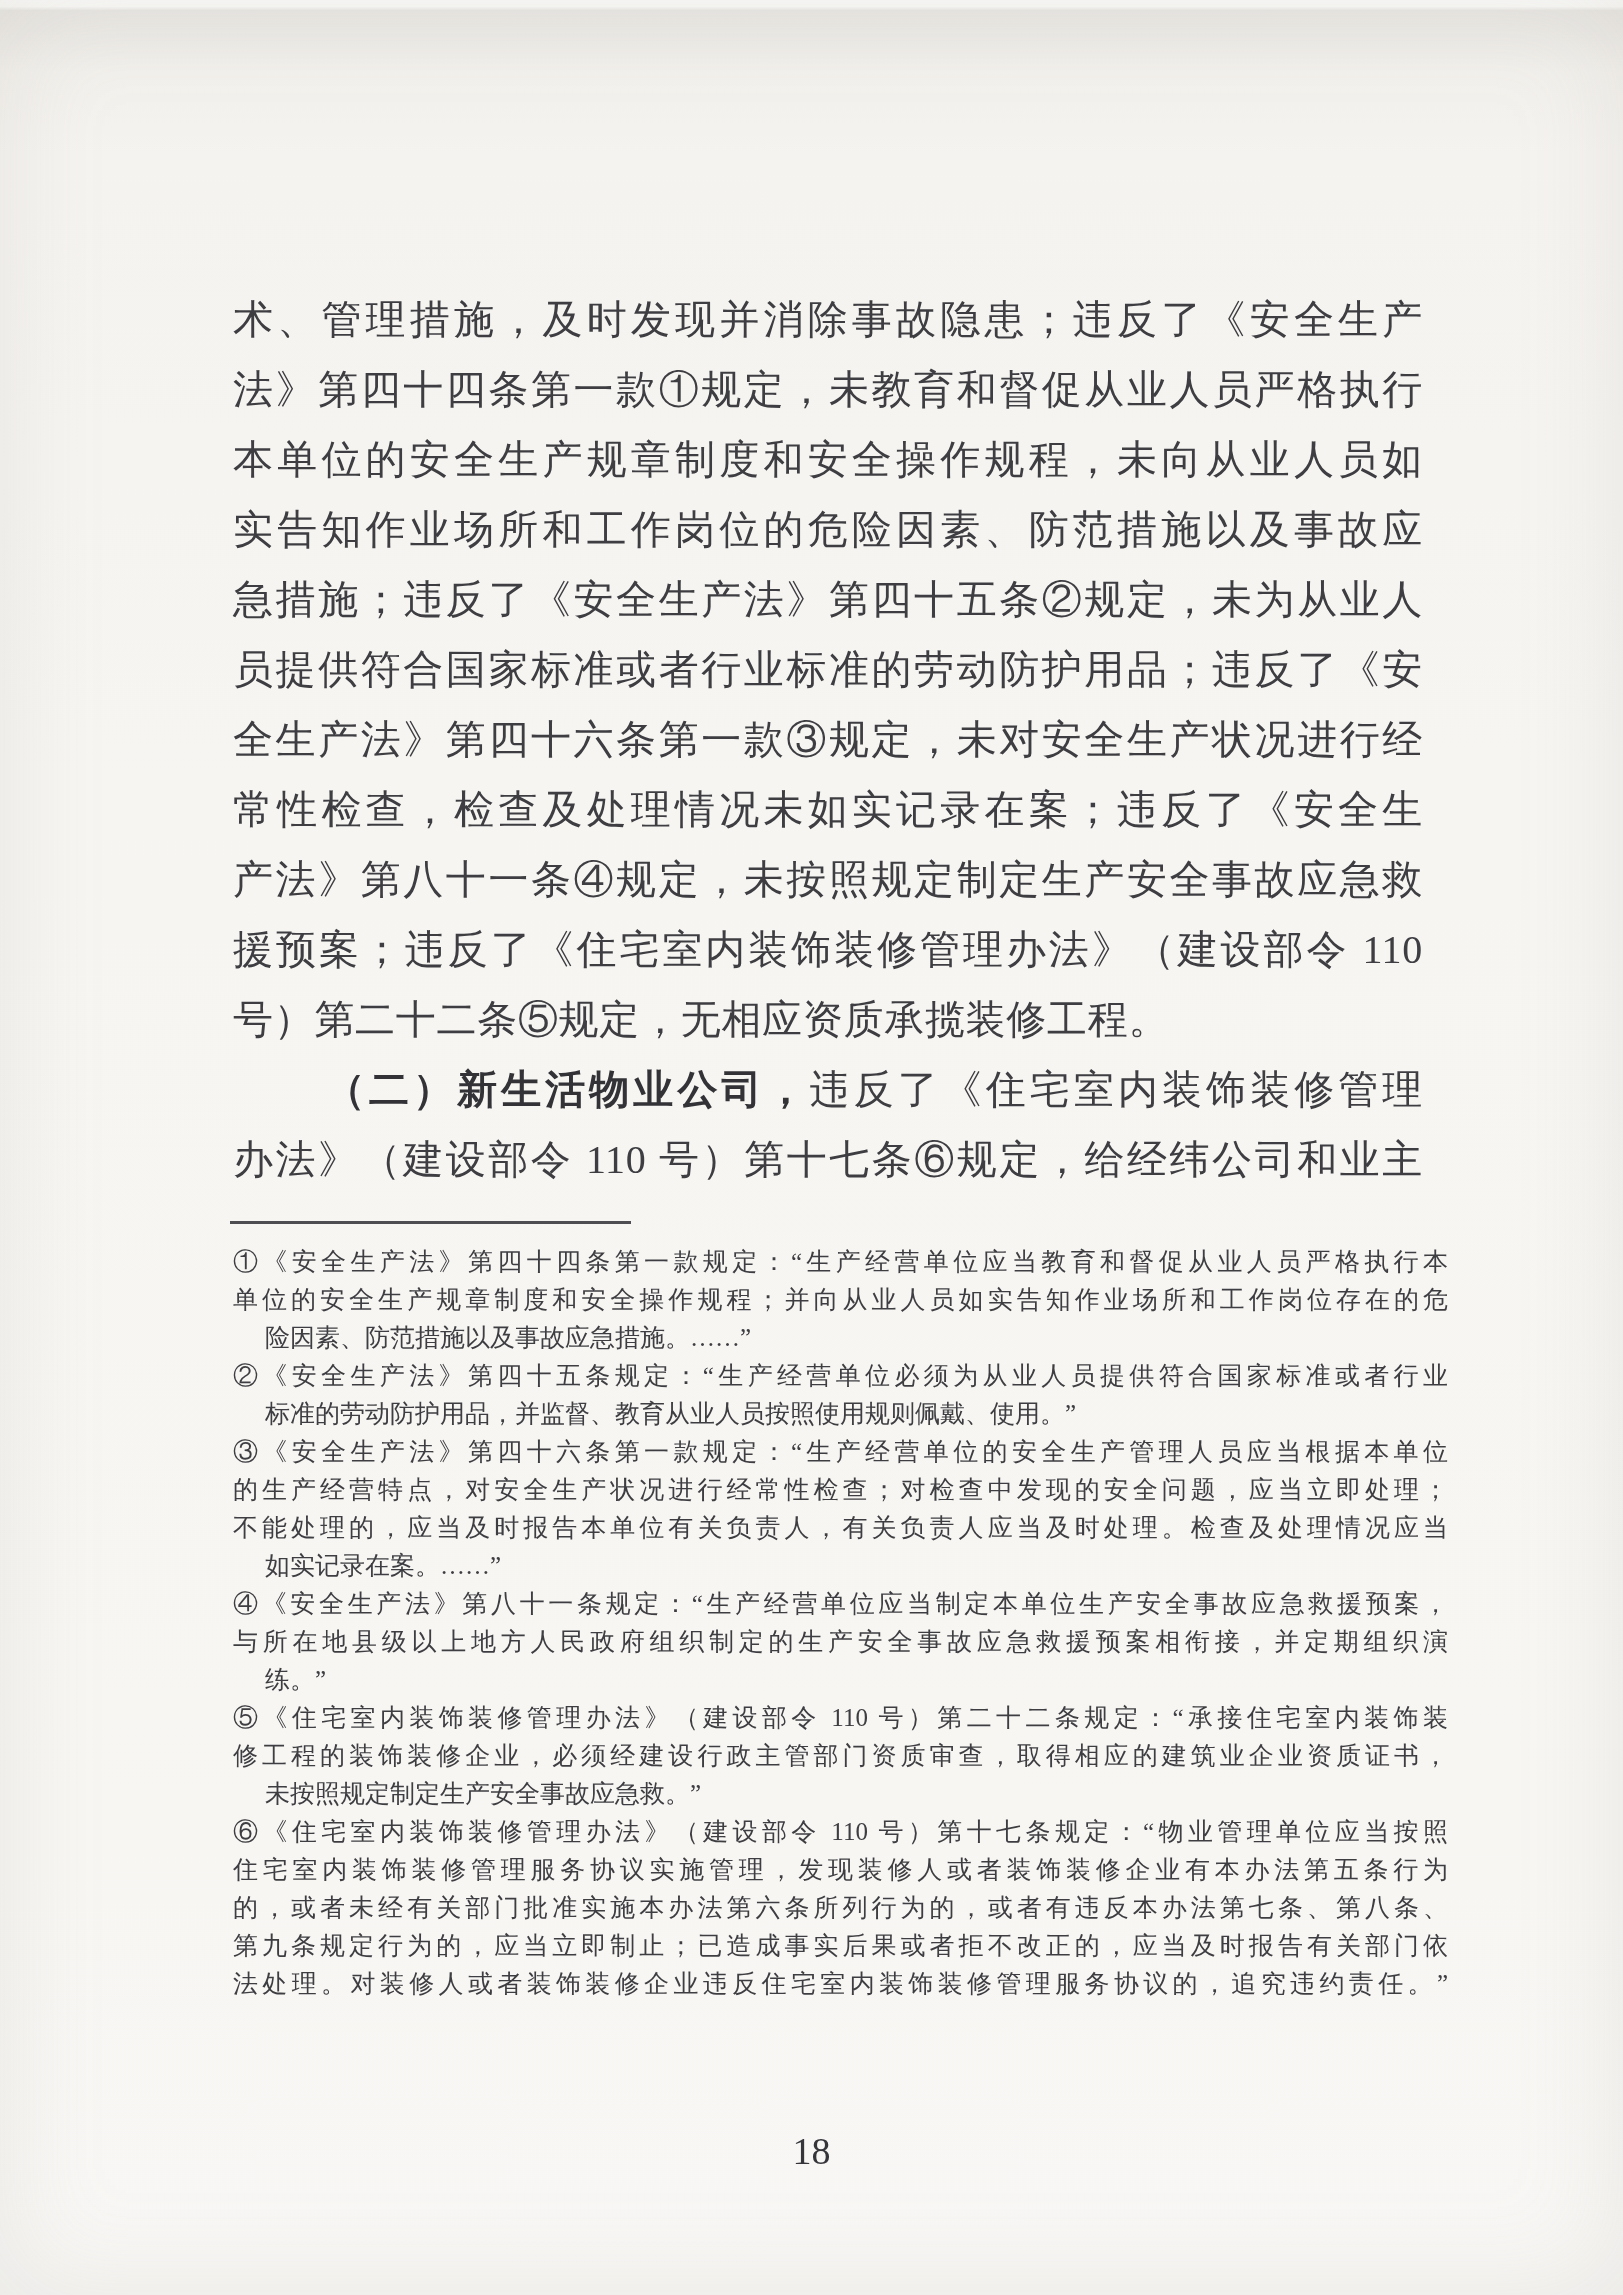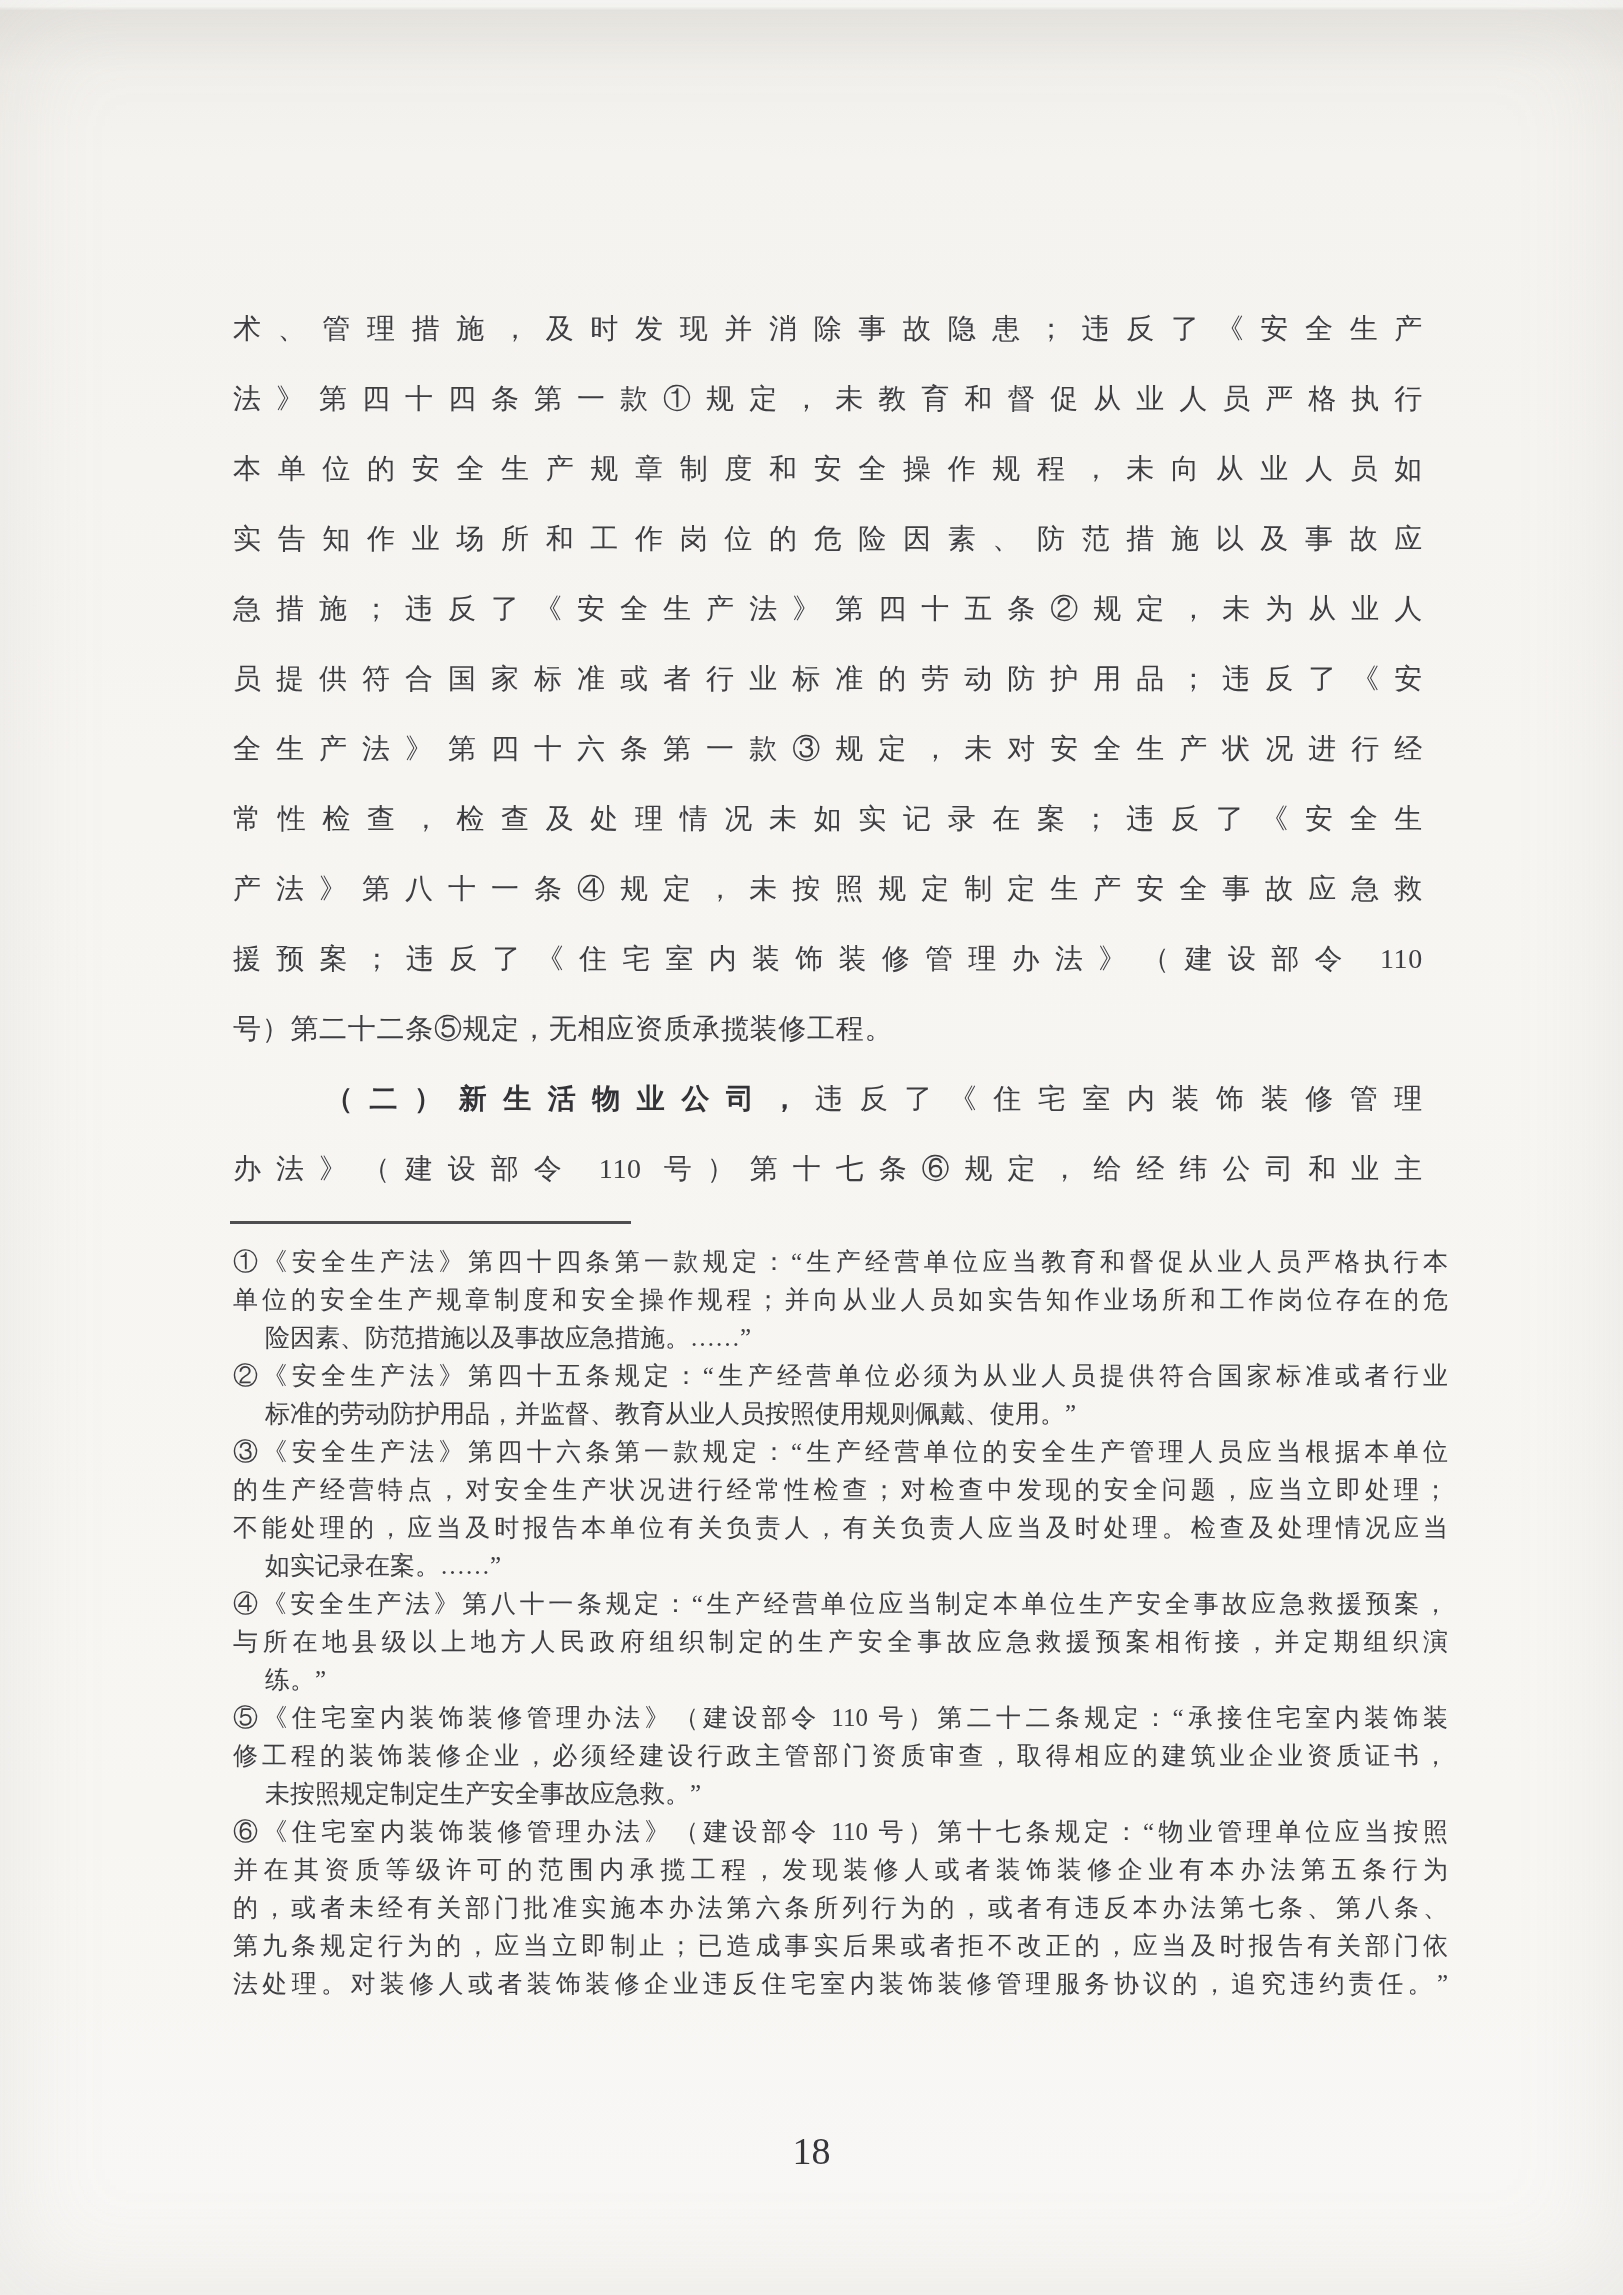--- a/index.html
+++ b/index.html
@@ -18,24 +18,24 @@
         #e9e7e3 10.5px, #ebe9e5 30px,
         #f2f0ec 72px, #f5f3f0 157px,
         #f6f5f2 785px, #f7f6f3 1833px, #f8f7f5 2295px);
     box-shadow: inset 0 0 105px rgba(170,165,156,0.18);
     font-family: "Liberation Serif", "DejaVu Serif", serif;
     color: #3e3e42;
   }
   
   .body-text {
     position: absolute;
-    top: 294px;
+    top: 285px;
     left: 233px;
     width: 1190px;
-    font-size: 28px;
+    font-size: 40px;
     line-height: 70px;
     letter-spacing: 0.7px;
   }
   .bline {
     text-align: justify;
     text-align-last: justify;
     white-space: nowrap;
     height: 70px;
   }
   .bline.short {
@@ -122,21 +122,21 @@
     <div class="fline">的生产经营特点，对安全生产状况进行经常性检查；对检查中发现的安全问题，应当立即处理；</div>
     <div class="fline">不能处理的，应当及时报告本单位有关负责人，有关负责人应当及时处理。检查及处理情况应当</div>
     <div class="fline short">如实记录在案。……”</div>
     <div class="fline">④《安全生产法》第八十一条规定：“生产经营单位应当制定本单位生产安全事故应急救援预案，</div>
     <div class="fline">与所在地县级以上地方人民政府组织制定的生产安全事故应急救援预案相衔接，并定期组织演</div>
     <div class="fline short">练。”</div>
     <div class="fline">⑤《住宅室内装饰装修管理办法》（建设部令 110 号）第二十二条规定：“承接住宅室内装饰装</div>
     <div class="fline">修工程的装饰装修企业，必须经建设行政主管部门资质审查，取得相应的建筑业企业资质证书，</div>
     <div class="fline short">未按照规定制定生产安全事故应急救。”</div>
     <div class="fline">⑥《住宅室内装饰装修管理办法》（建设部令 110 号）第十七条规定：“物业管理单位应当按照</div>
-    <div class="fline">并在其资质等级许可的范围内承揽工程，发现装修人或者装饰装修企业有本办法第五条行为</div>
+    <div class="fline">住宅室内装饰装修管理服务协议实施管理，发现装修人或者装饰装修企业有本办法第五条行为</div>
     <div class="fline">的，或者未经有关部门批准实施本办法第六条所列行为的，或者有违反本办法第七条、第八条、</div>
     <div class="fline">第九条规定行为的，应当立即制止；已造成事实后果或者拒不改正的，应当及时报告有关部门依</div>
     <div class="fline">法处理。对装修人或者装饰装修企业违反住宅室内装饰装修管理服务协议的，追究违约责任。”</div>
   </div>
 
   <div class="page-number">18</div>
 
 </div>
 
 

